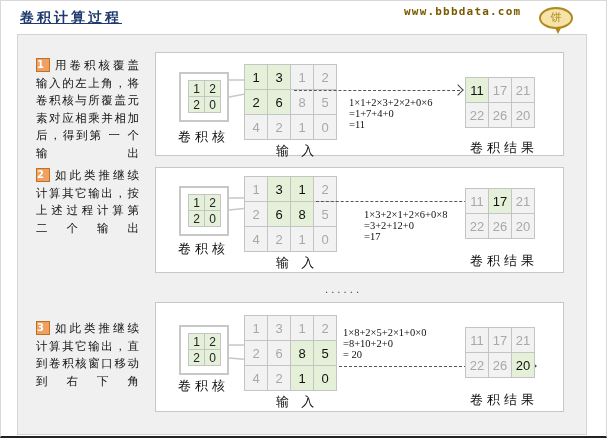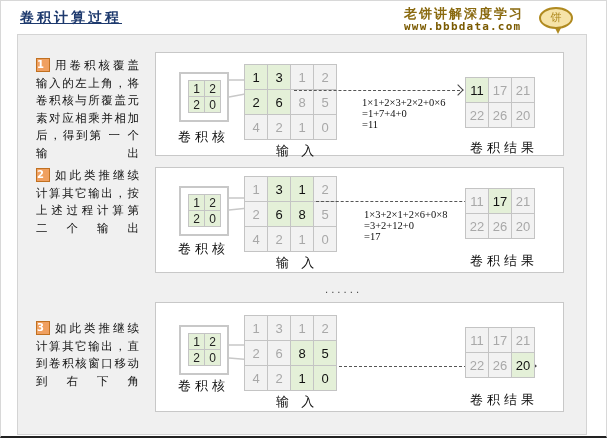--- a/index.html
+++ b/index.html
@@ -31,21 +31,20 @@
   .dots { position: absolute; left: 325px; top: 284px; font-size: 10px; color: #444; letter-spacing: 3px; }
   svg.callout { position: absolute; overflow: visible; }
 </style>
 </head>
 <body>
 
 <div class="frame"></div>
 
 <div class="title">卷积计算过程</div>
 <div class="brand">
-  <div class="brand-cn">老饼讲解深度学习</div>
   <div class="brand-url">www.bbbdata.com</div>
 </div>
 <div class="badge">饼</div>
 
 <div class="panel"></div>
 
 <div class="step-text" style="top:57px;">
   <span class="step-num">1</span><span>用卷积核覆盖输入的左上角，将卷积核与所覆盖元素对应相乘并相加后，得到第 一 个 输 出</span>
 </div>
 <div class="card" style="top:52px; height:104px;">
@@ -85,21 +84,21 @@
           <td>4</td>
           <td>2</td>
           <td>1</td>
           <td>0</td>
         </tr>
   </tbody>
     </table>
   <div class="lbl" style="left:120px; top:89px;">输 入</div>
   <div class="dash" style="left:138px; top:37px; width:166px;"></div>
   <div class="arrowhead" style="left:298px; top:33px;"></div>
-  <div class="formula" style="left:193px; top:44px;margin-left:13px;"><div>1×1+2×3+2×2+0×6</div><div>=1+7+4+0</div><div>=11</div></div>
+  <div class="formula" style="left:193px; top:44px;"><div>1×1+2×3+2×2+0×6</div><div>=1+7+4+0</div><div>=11</div></div>
   <table class="grid out" style="left:309px; top:24px;">
     <tbody>
         <tr>
           <td class="on">11</td>
           <td>17</td>
           <td>21</td>
         </tr>
     <tr>
           <td>22</td>
           <td>26</td>
@@ -217,20 +216,21 @@
           <td>4</td>
           <td>2</td>
           <td class="on">1</td>
           <td class="on">0</td>
         </tr>
   </tbody>
     </table>
   <div class="lbl" style="left:120px; top:90px;">输 入</div>
   <div class="dash" style="left:183px; top:63px; width:193px;"></div>
   <div class="arrowhead" style="left:371px; top:59px;"></div>
+  <div class="formula" style="left:187px; top:24px;"><div>1×8+2×5+2×1+0×0</div><div>=8+10+2+0</div><div>= 20</div></div>
   <table class="grid out" style="left:309px; top:24px;">
     <tbody>
         <tr>
           <td>11</td>
           <td>17</td>
           <td>21</td>
         </tr>
     <tr>
           <td>22</td>
           <td>26</td>

